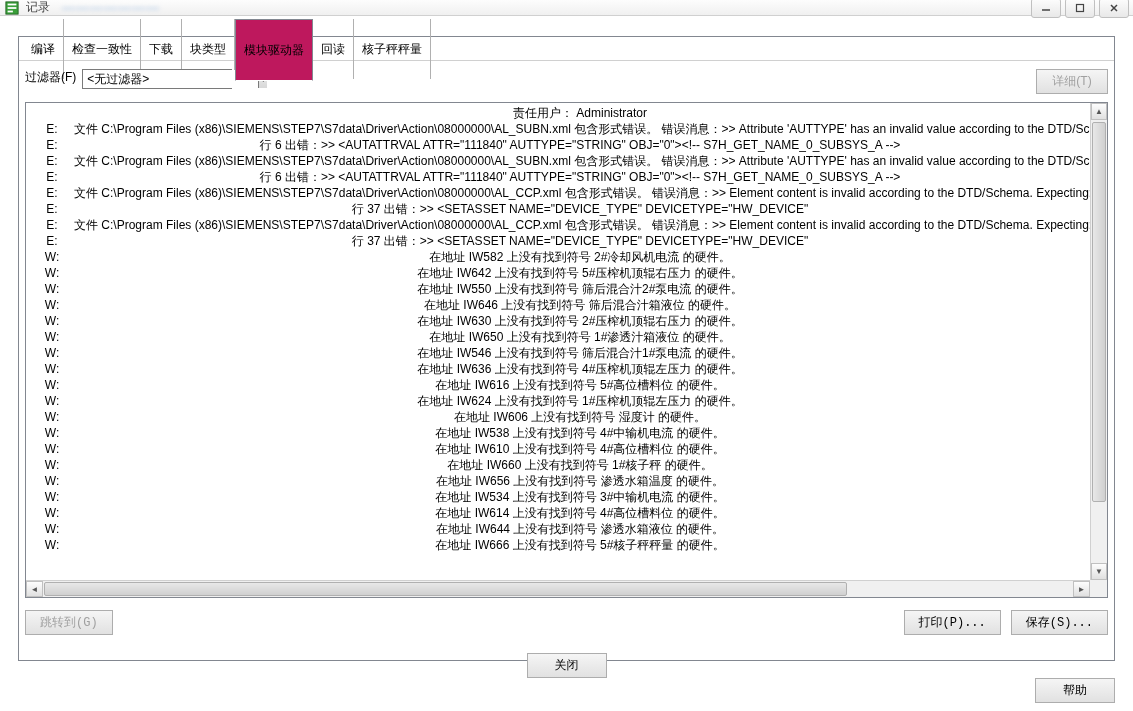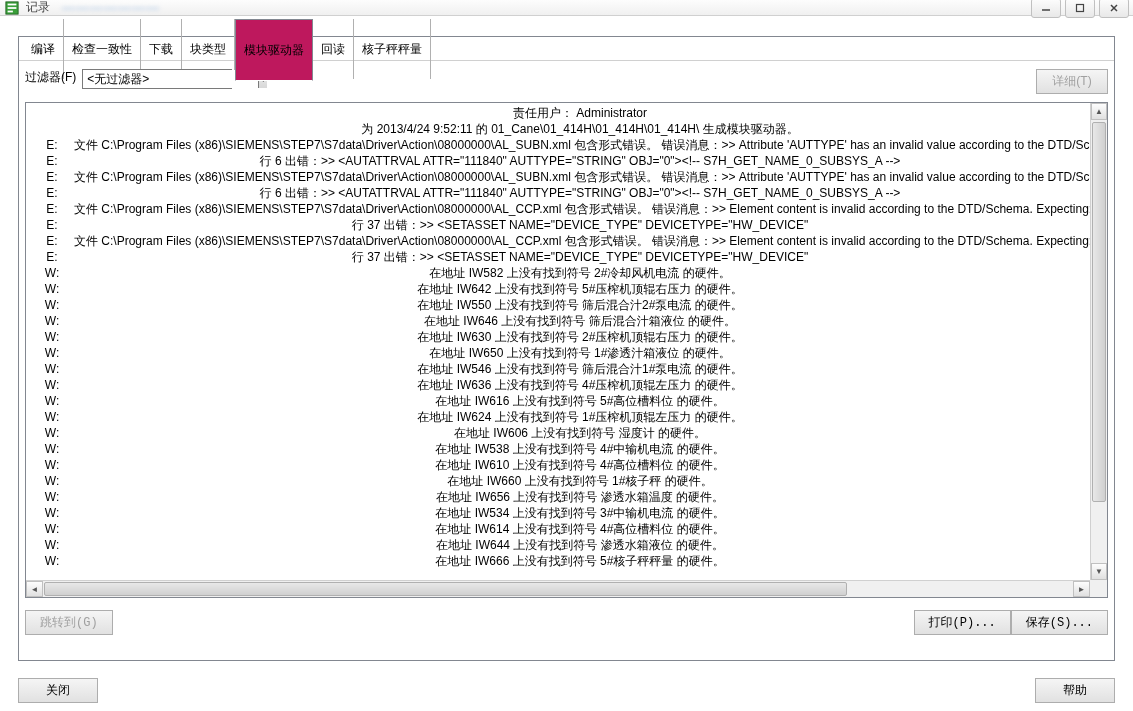--- a/index.html
+++ b/index.html
@@ -31,21 +31,21 @@
 .log-text { flex: 1; }
 .vscroll { position: absolute; top: 0; right: 0; bottom: 17px; width: 17px; background: #f0f0f0; border-left: 1px solid #d0d0d0; }
 .vscroll .arrow { height: 17px; background: linear-gradient(#fdfdfd,#e0e0e0); border: 1px solid #c0c0c0; display: flex; align-items: center; justify-content: center; font-size: 8px; color: #555; cursor: pointer; }
 .vscroll .thumb { background: linear-gradient(to right,#e8e8e8,#d0d0d0); border: 1px solid #b0b0b0; margin: 1px; border-radius: 2px; position: absolute; left: 0; right: 0; }
 .hscroll { position: absolute; left: 0; right: 17px; bottom: 0; height: 17px; background: #f0f0f0; border-top: 1px solid #d0d0d0; display: flex; }
 .hscroll .arrow { width: 17px; background: linear-gradient(#fdfdfd,#e0e0e0); border: 1px solid #c0c0c0; display: flex; align-items: center; justify-content: center; font-size: 8px; color: #555; cursor: pointer; }
 .hscroll .track { flex: 1; position: relative; }
 .hscroll .thumb { position: absolute; top: 1px; bottom: 1px; background: linear-gradient(#e8e8e8,#d0d0d0); border: 1px solid #b0b0b0; border-radius: 2px; }
 .corner { position: absolute; right: 0; bottom: 0; width: 17px; height: 17px; background: #f0f0f0; }
 .action-row { display: flex; align-items: flex-start; padding: 6px; gap: 10px; font-family: Liberation Mono, monospace; }
-.footer { position: absolute; left: 18px; right: 18px; bottom: 8px; display: flex; align-items: center; }
+.footer { position: absolute; left: 18px; right: 18px; bottom: 8px; display: flex; align-items: center; flex-direction: column; }
 .footer .btn { min-width: 80px; }
 </style>
 </head>
 <body>
 
 <div class="window">
   <div class="titlebar">
     <span class="title-icon">
       <svg viewBox="0 0 16 16">
           <rect x="1" y="1" width="14" height="14" fill="#3aa03a" stroke="#206020"></rect>
@@ -96,24 +96,20 @@
       <div class="btn disabled details-btn">详细(T)</div>
     </div>
 
     <div class="log-wrap">
       <div class="log-body" id="logbody">
           <div class="log-line">
             <span class="log-prefix"></span>
             <span class="log-text">责任用户：  Administrator</span>
           </div>
           <div class="log-line">
-            <span class="log-prefix"></span>
-            <span class="log-text">为 2013/4/24 9:52:11 的 01_Cane\01_414H\01_414H\01_414H\ 生成模块驱动器。</span>
-          </div>
-          <div class="log-line">
             <span class="log-prefix">E:</span>
             <span class="log-text">    文件 C:\Program Files (x86)\SIEMENS\STEP7\S7data\Driver\Action\08000000\AL_SUBN.xml 包含形式错误。 错误消息：&gt;&gt; Attribute 'AUTTYPE' has an invalid value according to the DTD/Schema.</span>
           </div>
           <div class="log-line">
             <span class="log-prefix">E:</span>
             <span class="log-text">    行 6 出错：&gt;&gt; &lt;AUTATTRVAL ATTR="111840" AUTTYPE="STRING" OBJ="0"&gt;&lt;!-- S7H_GET_NAME_0_SUBSYS_A --&gt;</span>
           </div>
           <div class="log-line">
             <span class="log-prefix">E:</span>
             <span class="log-text">    文件 C:\Program Files (x86)\SIEMENS\STEP7\S7data\Driver\Action\08000000\AL_SUBN.xml 包含形式错误。 错误消息：&gt;&gt; Attribute 'AUTTYPE' has an invalid value according to the DTD/Schema.</span>
@@ -225,21 +221,21 @@
         <div class="track">
           <div class="thumb" style="left:1px;width:78%"></div>
         </div>
         <div class="arrow">►</div>
       </div>
       <div class="corner"></div>
     </div>
 
     <div class="action-row">
       <div class="btn disabled">跳转到(G)</div>
-      <div style="margin-left:auto;display:flex;gap:0">
+      <div style="margin-left:auto;display:flex;gap:10px">
         <div class="btn">打印(P)...</div>
         <div class="btn">保存(S)...</div>
       </div>
     </div>
   </div>
 
   <div class="footer">
     <div class="btn">关闭</div>
     <div class="btn" style="margin-left:auto">帮助</div>
   </div>

